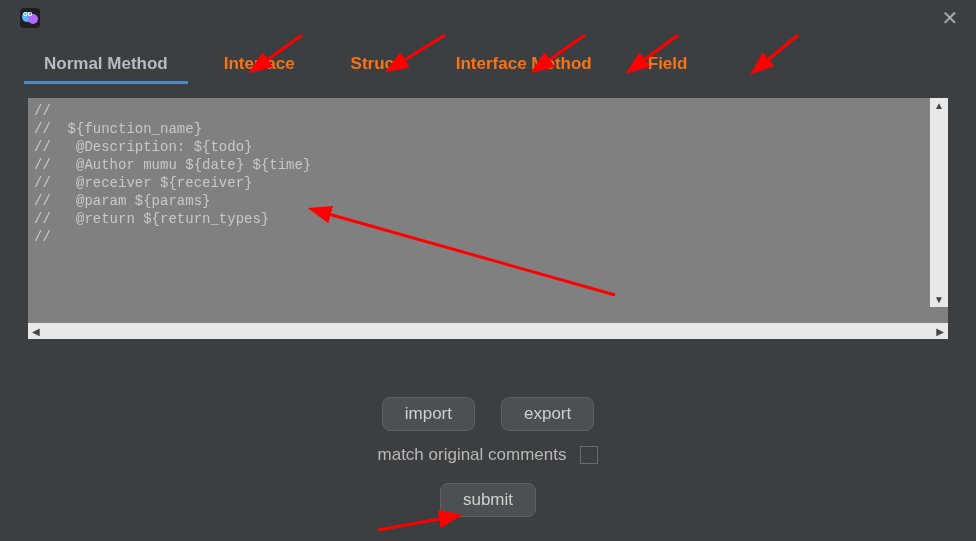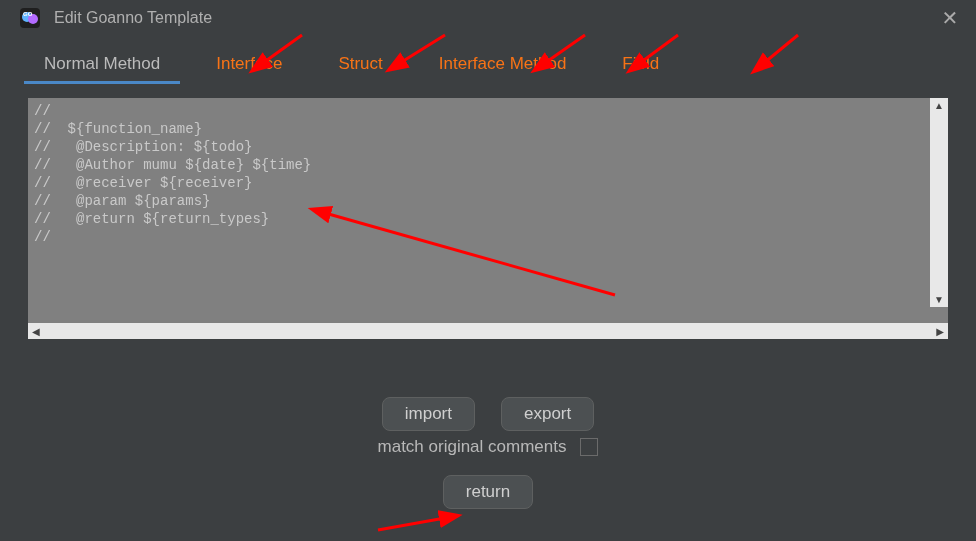--- a/index.html
+++ b/index.html
@@ -38,20 +38,21 @@
     color: #aaa;
     cursor: pointer;
     width: 20px;
     text-align: center;
   }
   .tabs {
     display: flex;
     gap: 16px;
     padding: 10px 24px 0 24px;
     height: 48px;
+    font-weight: bold;
   }
   .tab {
     padding: 8px 20px 10px 20px;
     font-size: 17px;
     color: #f97316;
     cursor: pointer;
     border-bottom: 3px solid transparent;
     white-space: nowrap;
   }
   .tab.active {
@@ -113,21 +114,21 @@
     font-size: 17px;
     padding: 6px 22px;
     border-radius: 8px;
     cursor: pointer;
   }
   .check-row {
     display: flex;
     justify-content: center;
     align-items: center;
     gap: 14px;
-    margin-top: 6px;
+    margin-top: 14px;
     font-size: 17px;
     color: #b8b8b8;
   }
   .checkbox {
     width: 18px;
     height: 18px;
     border: 1px solid #6b6b6b;
     background: #3c3f41;
     cursor: pointer;
   }
@@ -150,21 +151,20 @@
 <div class="titlebar">
   <div class="titlebar-left">
     <span class="app-icon">
       <svg viewBox="0 0 20 20" width="20" height="20">
         <rect x="0" y="0" width="20" height="20" rx="4" fill="#1f1f1f"></rect>
         <circle cx="7" cy="9" r="5" fill="#5fb3ff"></circle>
         <circle cx="13" cy="11" r="5" fill="#b36bff"></circle>
         <text x="3" y="8" font-size="6" fill="#fff" font-weight="bold">GO</text>
       </svg>
     </span>
-    <span class="titlebar-title">Edit Goanno Template</span>
   </div>
   <span class="close-btn">✕</span>
 </div>
 
 <div class="tabs">
   <div class="tab active">Normal Method</div>
   <div class="tab">Interface</div>
   <div class="tab">Struct</div>
   <div class="tab">Interface Method</div>
   <div class="tab">Field</div>
@@ -195,21 +195,21 @@
   <button class="btn">import</button>
   <button class="btn">export</button>
 </div>
 
 <div class="check-row">
   <span>match original comments</span>
   <span class="checkbox"></span>
 </div>
 
 <div class="submit-row">
-  <button class="btn">return</button>
+  <button class="btn">submit</button>
 </div>
 
 <svg class="arrow-svg">
   <defs>
     <marker id="ah" markerWidth="10" markerHeight="10" refX="2" refY="3" orient="auto">
       <path d="M0,0 L0,6 L8,3 z" fill="#ff0000"></path>
     </marker>
   </defs>
 
   <line x1="302" y1="35" x2="263" y2="63" stroke="#ff0000" stroke-width="3" marker-end="url(#ah)"></line>

